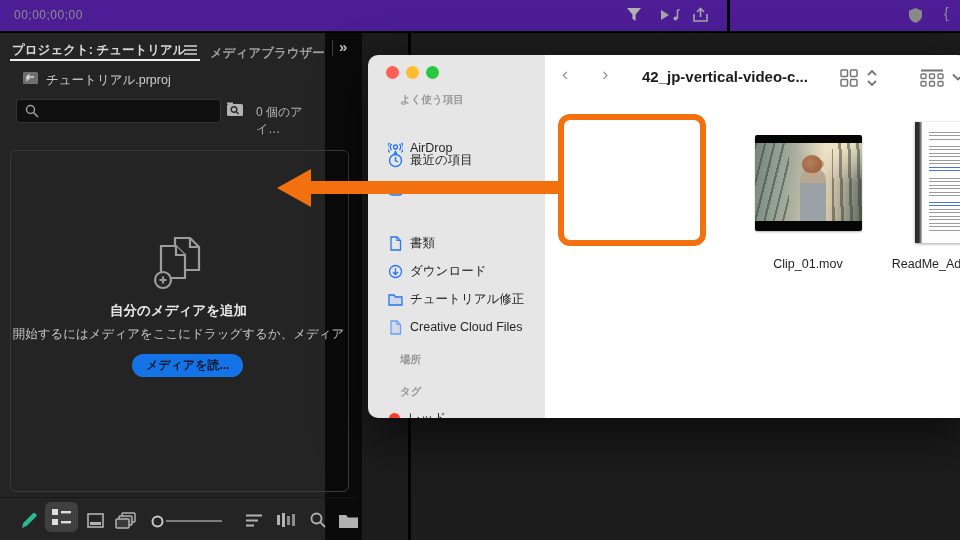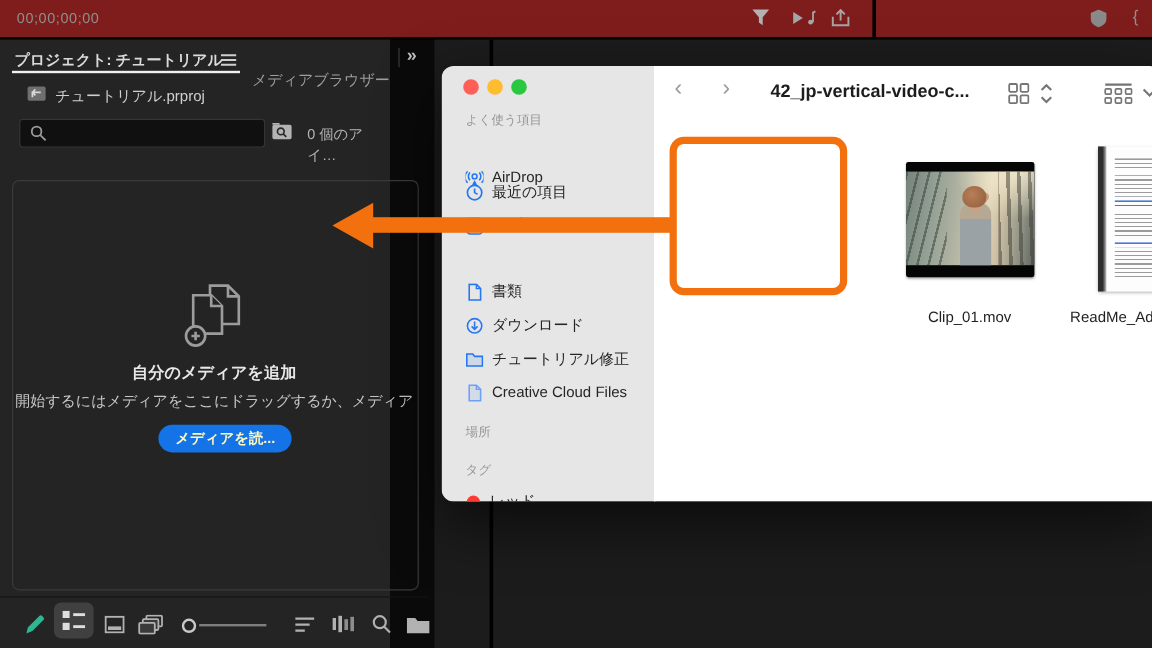--- a/index.html
+++ b/index.html
@@ -2,62 +2,62 @@
 <html><head>
 <meta charset="utf-8">
 <style>
   html,body{margin:0;padding:0;background:#000;}
   #stage{position:relative;width:960px;height:540px;overflow:hidden;background:#0a0a0a;
          font-family:"Liberation Sans","DejaVu Sans",sans-serif;}
   .abs{position:absolute;}
   svg{display:block;}
 
   
-  #topbar{left:0;top:0;width:960px;height:31px;background:#7f1d1d;}
+  #topbar{left:0;top:0;width:960px;height:31px;background:#4c1d95;}
   #topbar .tc{left:14px;top:8px;font-size:12px;color:#8f8f8f;letter-spacing:.5px;}
   .tb-icon{top:7px;width:20px;height:17px;}
   #tb-divider{left:727px;top:0;width:3px;height:31px;background:#000;}
   #topline{left:0;top:31px;width:960px;height:2px;background:#000;}
 
   
   #proj{left:0;top:33px;width:325px;height:507px;background:#242424;}
   .tab{font-size:12.5px;font-weight:700;}
   #tab-active{left:12px;top:9px;color:#dadada;}
   #tab-burger{left:184px;top:12px;}
   #tab-underline{left:10px;top:26px;width:190px;height:2px;background:#f0f0f0;}
-  #tab-media{left:210px;top:26px;color:#9e9e9e;font-weight:400;}
+  #tab-media{left:210px;top:12px;color:#9e9e9e;font-weight:700;}
   #tab-sep{left:332px;top:7px;width:1px;height:16px;background:#3d3d3d;}
   #tab-ovf{left:339px;top:5px;color:#c0c0c0;font-size:15px;font-weight:700;}
   #binrow-icon{left:22px;top:38px;}
   #binrow-label{left:46px;top:39px;font-size:12.5px;color:#cfcfcf;}
   #search-box{left:16px;top:66px;width:203px;height:22px;background:#101010;border:1px solid #343434;border-radius:3px;}
   #search-glyph{left:8px;top:4px;}
   #binsearch{left:226px;top:68px;}
   #count{left:256px;top:71px;font-size:12px;color:#b5b5b5;}
   #dropzone{left:10px;top:117px;width:337px;height:340px;border:1px solid #3a3a3a;border-radius:6px;}
   #empty-icon{left:152px;top:203px;}
   #empty-title{left:0;top:269px;width:357px;text-align:center;font-size:13.5px;font-weight:700;color:#e8e8e8;}
   #empty-sub{left:2px;top:293px;width:353px;text-align:center;font-size:12.5px;color:#c7c7c7;white-space:nowrap;overflow:hidden;}
   #import-btn{left:132px;top:321px;height:23px;padding:0 14px;background:#1473e6;border:none;border-radius:12px;
-              color:#fef9c3;font-size:12px;font-weight:700;line-height:23px;font-family:inherit;}
+              color:#0f172a;font-size:12px;font-weight:700;line-height:23px;font-family:inherit;}
   #proj-toolline{left:0;top:464px;width:357px;height:1px;background:#151515;}
   .bt{top:472px;width:30px;height:30px;display:flex;align-items:center;justify-content:center;}
   #bt-list-sel{left:45px;top:469px;width:33px;height:30px;background:#404040;border-radius:6px;}
 
   
   #tlpanel{left:362px;top:33px;width:598px;height:507px;background:#1c1c1c;}
   #tl-divider{left:46px;top:0;width:3px;height:507px;background:#000;}
   #tl-tab{left:68px;top:6px;font-size:12.5px;color:#a8a8a8;white-space:nowrap;}
 
   
   #finder{left:368px;top:55px;width:600px;height:363px;border-radius:10px;overflow:hidden;
           box-shadow:0 18px 50px rgba(0,0,0,.6);z-index:10;}
   #f-side{left:0;top:0;width:177px;height:363px;background:#e6e6e6;border-right:1px solid #d2d2d2;}
   .tl-dot{top:11px;width:13px;height:13px;border-radius:50%;}
-  .f-hdr{left:20px;font-size:10.5px;font-weight:400;color:#969696;text-align:right;}
+  .f-hdr{left:32px;font-size:10.5px;font-weight:700;color:#969696;text-align:right;}
   .f-row{left:12px;width:160px;height:22px;display:flex;align-items:center;gap:7px;padding-left:8px;border-radius:5px;}
   .f-row .lbl{font-size:12.5px;color:#262626;white-space:nowrap;}
   #f-main{left:177px;top:0;width:423px;height:363px;background:#fff;}
   .nav-chev{top:8px;font-size:19px;color:#9b9b9b;font-weight:400;}
   #f-title{left:272px;top:13px;font-size:15px;font-weight:700;color:#1c1c1c;white-space:nowrap;}
 
   
   #thumb{left:210px;top:80px;width:107px;height:96px;background:#050505;border-radius:2px;overflow:hidden;
          box-shadow:0 1px 2px rgba(0,0,0,.3);}
   #thumb .scene{position:absolute;left:0;top:8px;width:107px;height:78px;

